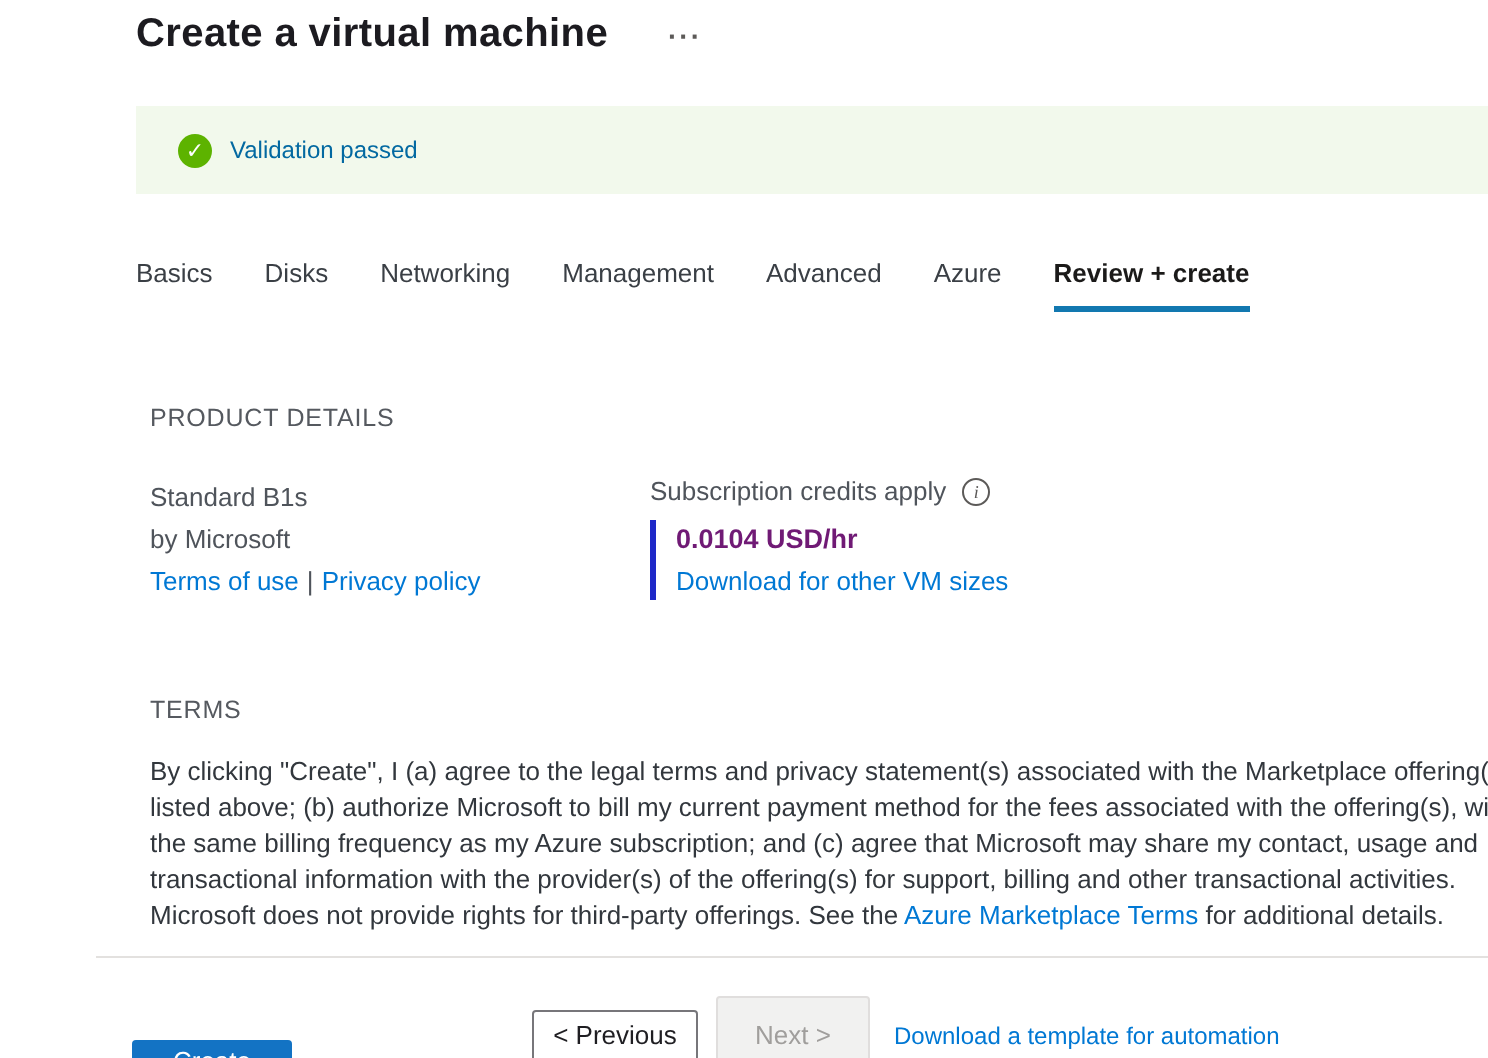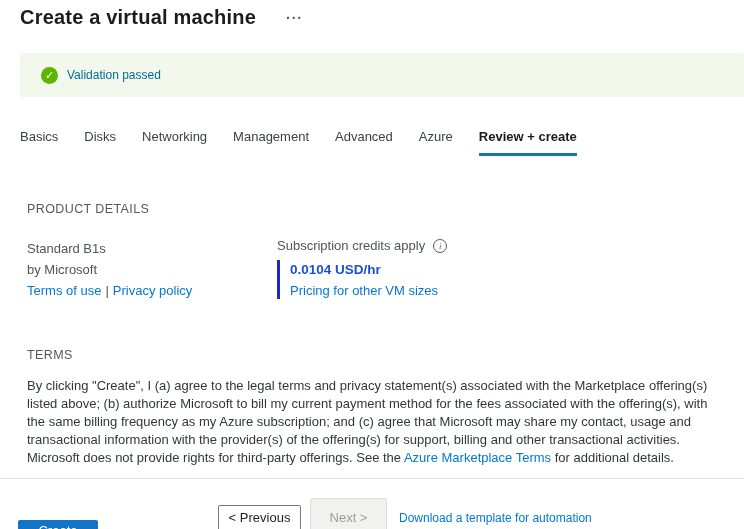--- a/index.html
+++ b/index.html
@@ -11,21 +11,21 @@
     --btn-blue:#1373c4;
     --divider:#e3e1df;
   }
   *{box-sizing:border-box;}
   html,body{margin:0;padding:0;}
   body{
     width:744px;height:529px;overflow:hidden;background:#ffffff;
     font-family:"Liberation Sans","DejaVu Sans",sans-serif;
     -webkit-font-smoothing:antialiased;
   }
-  .page{width:744px;height:529px;position:relative;}
+  .page{width:744px;height:529px;position:relative;padding-left:48px;}
 
   
   .header{padding:6px 20px 0 20px;display:flex;align-items:flex-start;}
   .header h1{margin:0;font-size:20px;font-weight:700;color:#1c1b20;letter-spacing:0.2px;}
   .more{margin-left:30px;margin-top:0px;color:#5c5a58;font-size:14px;font-weight:700;letter-spacing:1px;cursor:pointer;line-height:24px;}
 
   
   .banner{margin:23px 0 0 20px;height:44px;background:var(--banner-bg);display:flex;align-items:center;padding-left:21px;}
   .check-icon{width:17px;height:17px;border-radius:50%;background:var(--success);color:#fff;font-size:11px;font-weight:700;display:inline-flex;align-items:center;justify-content:center;flex:0 0 auto;}
   .banner-text{margin-left:9px;font-size:12px;color:#0369a1;}
@@ -40,21 +40,21 @@
 
   
   .product{margin:46px 20px 0 27px;}
   .product-row{display:flex;margin-top:22px;}
   .product-left{width:250px;font-size:13px;color:#4f545b;line-height:21px;}
   .product-links a{color:var(--accent);text-decoration:none;cursor:pointer;}
   .link-sep{color:#4f545b;margin:0 4px;}
   .credits{font-size:13px;color:#4f545b;display:flex;align-items:center;gap:8px;}
   .info-icon{width:14px;height:14px;border:1px solid #5c5a58;border-radius:50%;color:#5c5a58;font-size:9px;display:inline-flex;align-items:center;justify-content:center;font-family:"Liberation Serif",serif;font-style:italic;cursor:pointer;}
   .price-block{margin-top:7px;border-left:3px solid var(--pricing-bar);padding-left:10px;}
-  .price{font-size:13.5px;font-weight:700;color:#1d4ed8;line-height:20px;}
+  .price{font-size:13.5px;font-weight:700;color:#701a75;line-height:20px;}
   .price-link{display:inline-block;margin-top:3px;font-size:13px;color:var(--accent);text-decoration:none;cursor:pointer;}
 
   
   .terms{margin:47px 20px 0 27px;}
   .terms p{margin:15px 0 0;font-size:13px;line-height:18px;color:#32373d;width:700px;}
   .terms a{color:var(--accent);text-decoration:none;cursor:pointer;}
 
   
   .divider{border-top:1px solid var(--divider);margin-top:11px;}
   .footer{display:flex;align-items:center;padding:15px 0 0 18px;}
@@ -99,21 +99,21 @@
           <a href="#">Terms of use</a><span class="link-sep">|</span><a href="#">Privacy policy</a>
         </div>
       </div>
       <div class="product-right">
         <div class="credits">
           <span>Subscription credits apply</span>
           <span class="info-icon">i</span>
         </div>
         <div class="price-block">
           <div class="price">0.0104 USD/hr</div>
-          <a href="#" class="price-link">Pricing for other VM sizes</a>
+          <a href="#" class="price-link">Download for other VM sizes</a>
         </div>
       </div>
     </div>
   </section>
 
   <section class="terms">
     <h2 class="section-heading">TERMS</h2>
     <p><span>By clicking "Create", I (a) agree to the legal terms and privacy statement(s) associated with the Marketplace offering(s) listed above; (b) authorize Microsoft to bill my current payment method for the fees associated with the offering(s), with the same billing frequency as my Azure subscription; and (c) agree that Microsoft may share my contact, usage and transactional information with the provider(s) of the offering(s) for support, billing and other transactional activities. Microsoft does not provide rights for third-party offerings. See the </span><a href="#">Azure Marketplace Terms</a><span> for additional details.</span></p>
   </section>
 

